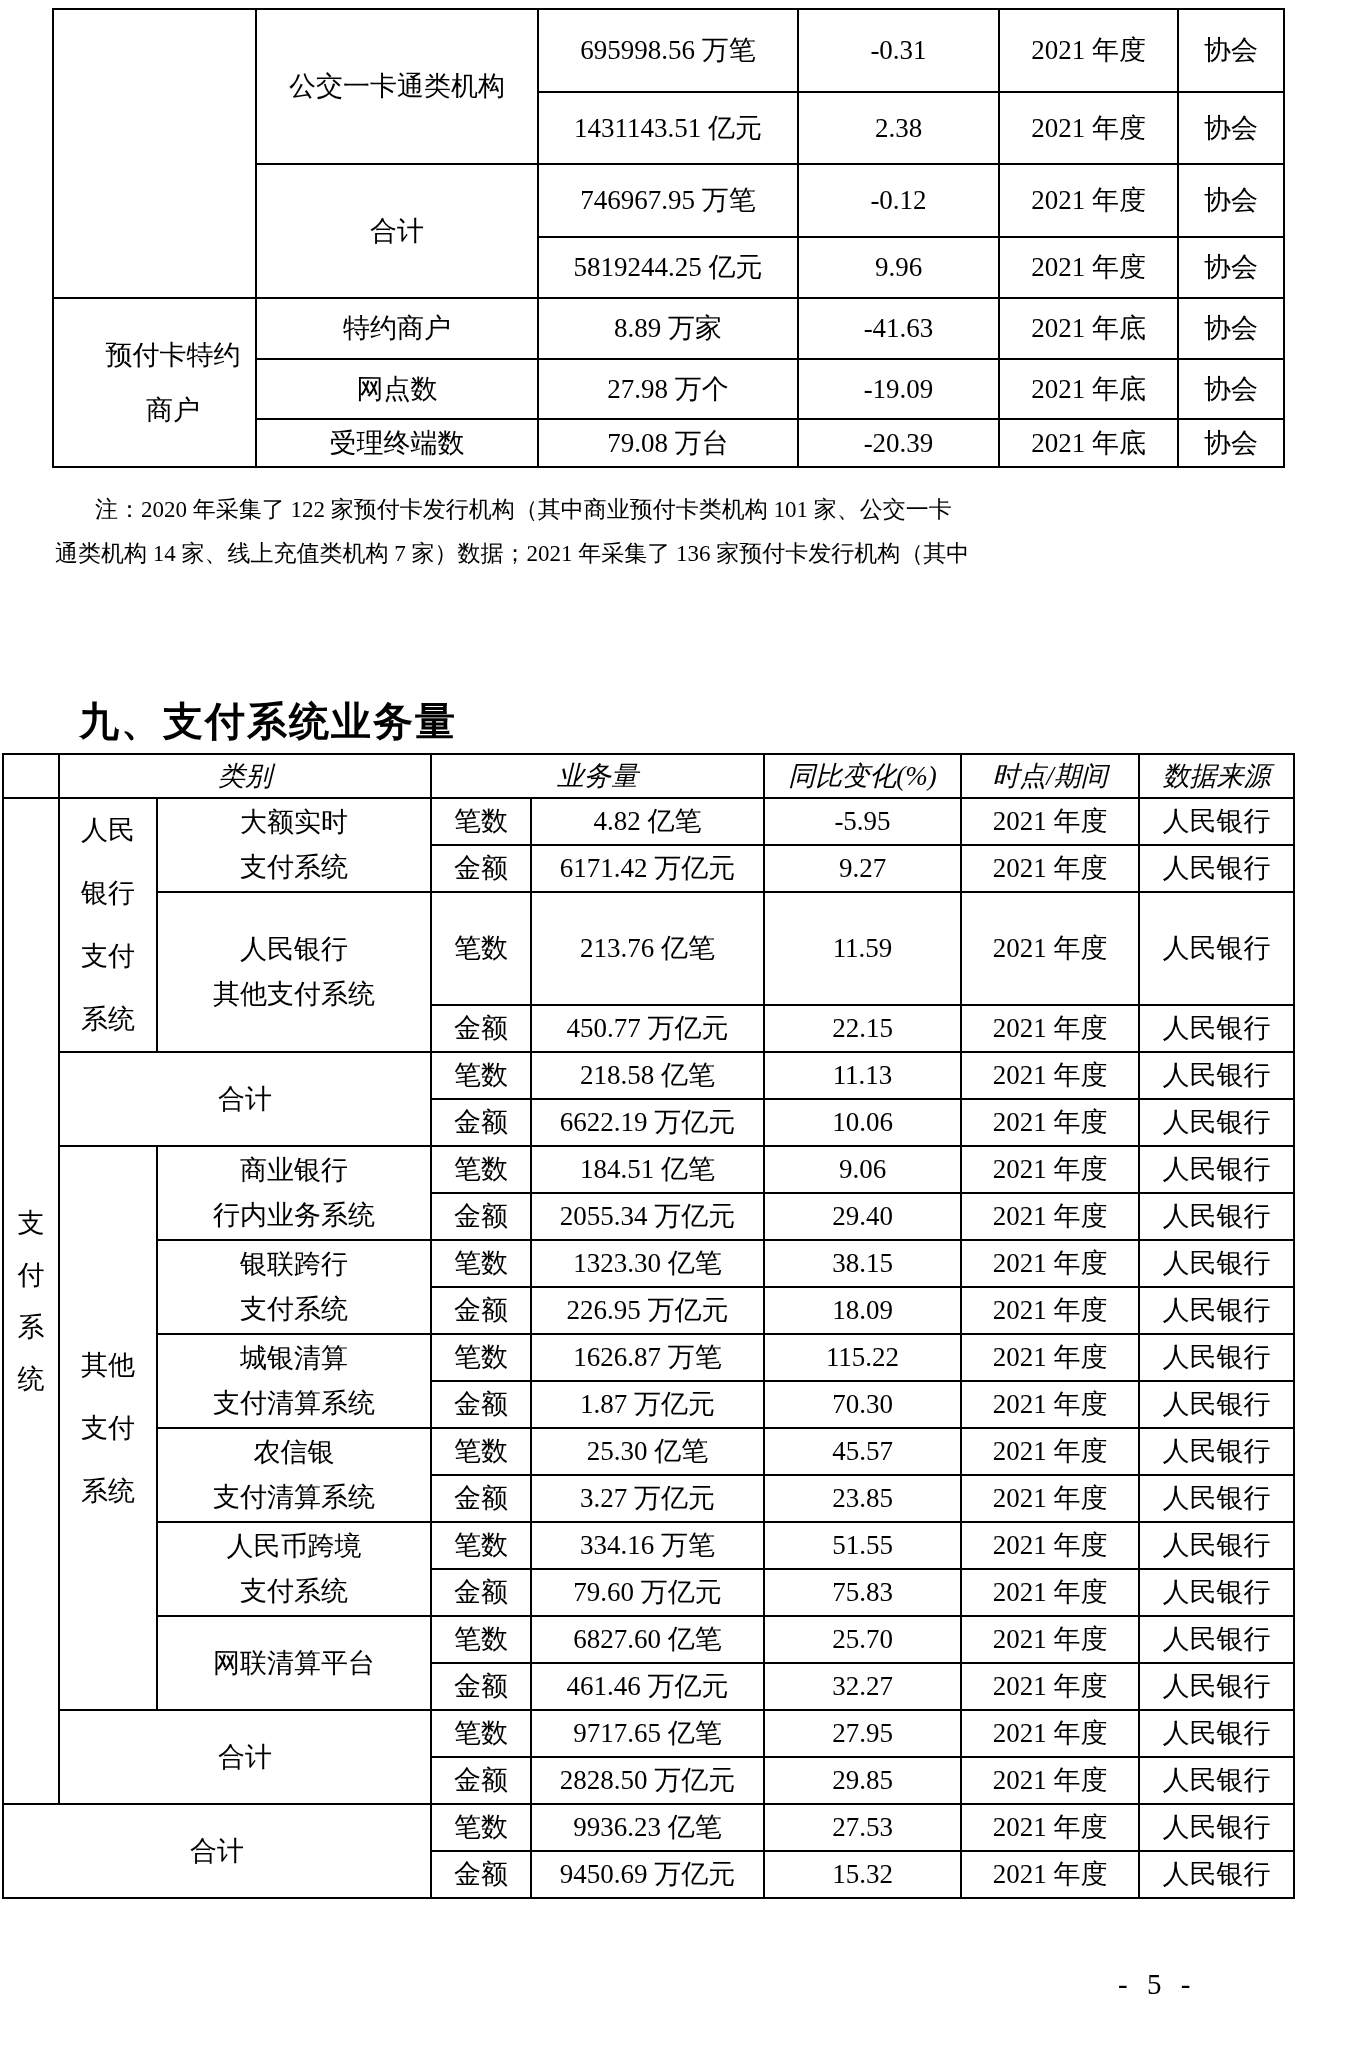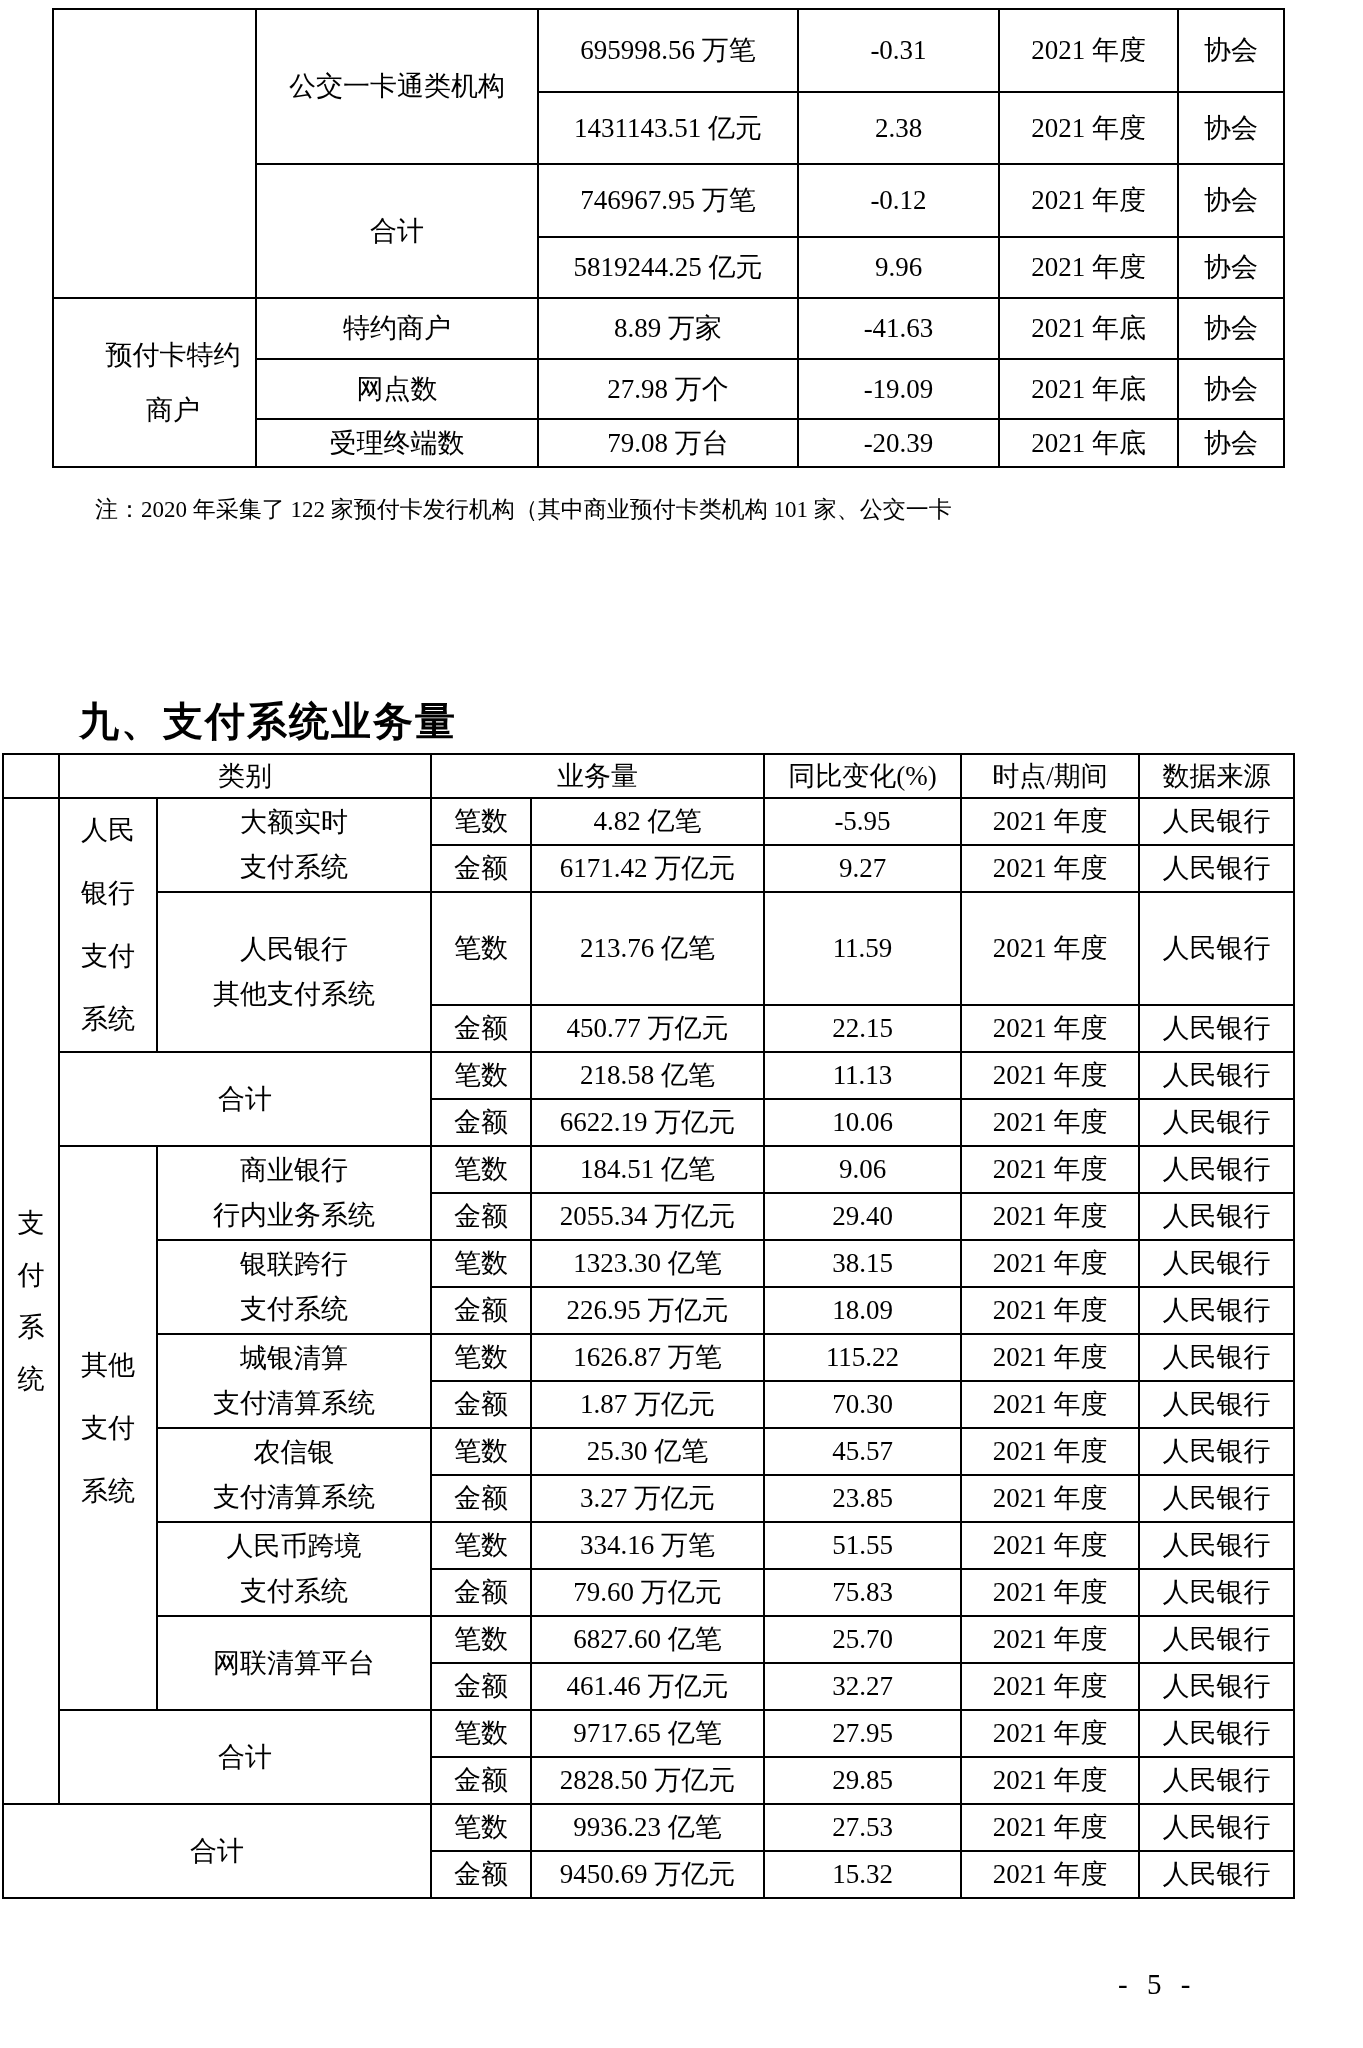--- a/index.html
+++ b/index.html
@@ -45,21 +45,21 @@
   
   #table2 { left: 2px; top: 753px; width: 1291px; }
   #table2 col.c-a { width: 56px; }
   #table2 col.c-b { width: 98px; }
   #table2 col.c-c { width: 274px; }
   #table2 col.c-d { width: 100px; }
   #table2 col.c-e { width: 233px; }
   #table2 col.c-f { width: 197px; }
   #table2 col.c-g { width: 178px; }
   #table2 col.c-h { width: 155px; }
-  #table2 tr.hd td { height: 44px; line-height: 40px; }
+  #table2 tr.hd td { height: 44px; line-height: 40px; font-style: italic; }
   #table2 td.side { line-height: 52px; }
   #table2 td.vstack { line-height: 63px; }
   
   #pagenum {
     position: absolute; left: 1118px; top: 1968px;
     font-size: 29px; letter-spacing: 6px; white-space: nowrap;
   }
 </style>
 </head>
 <body>
@@ -122,20 +122,21 @@
     <td>79.08 万台</td>
     <td>-20.39</td>
     <td>2021 年底</td>
     <td>协会</td>
   </tr>
 </tbody>
   </table>
 
 <div id="note">
   <div class="nline first">注：2020 年采集了 122 家预付卡发行机构（其中商业预付卡类机构 101 家、公交一卡</div>
+  <div class="nline">通类机构 14 家、线上充值类机构 7 家）数据；2021 年采集了 136 家预付卡发行机构（其中</div>
 </div>
 
 <div id="heading">九、支付系统业务量</div>
 
 <table id="table2">
   <colgroup>
     <col class="c-a">
       <col class="c-b">
       <col class="c-c">
       <col class="c-d">

